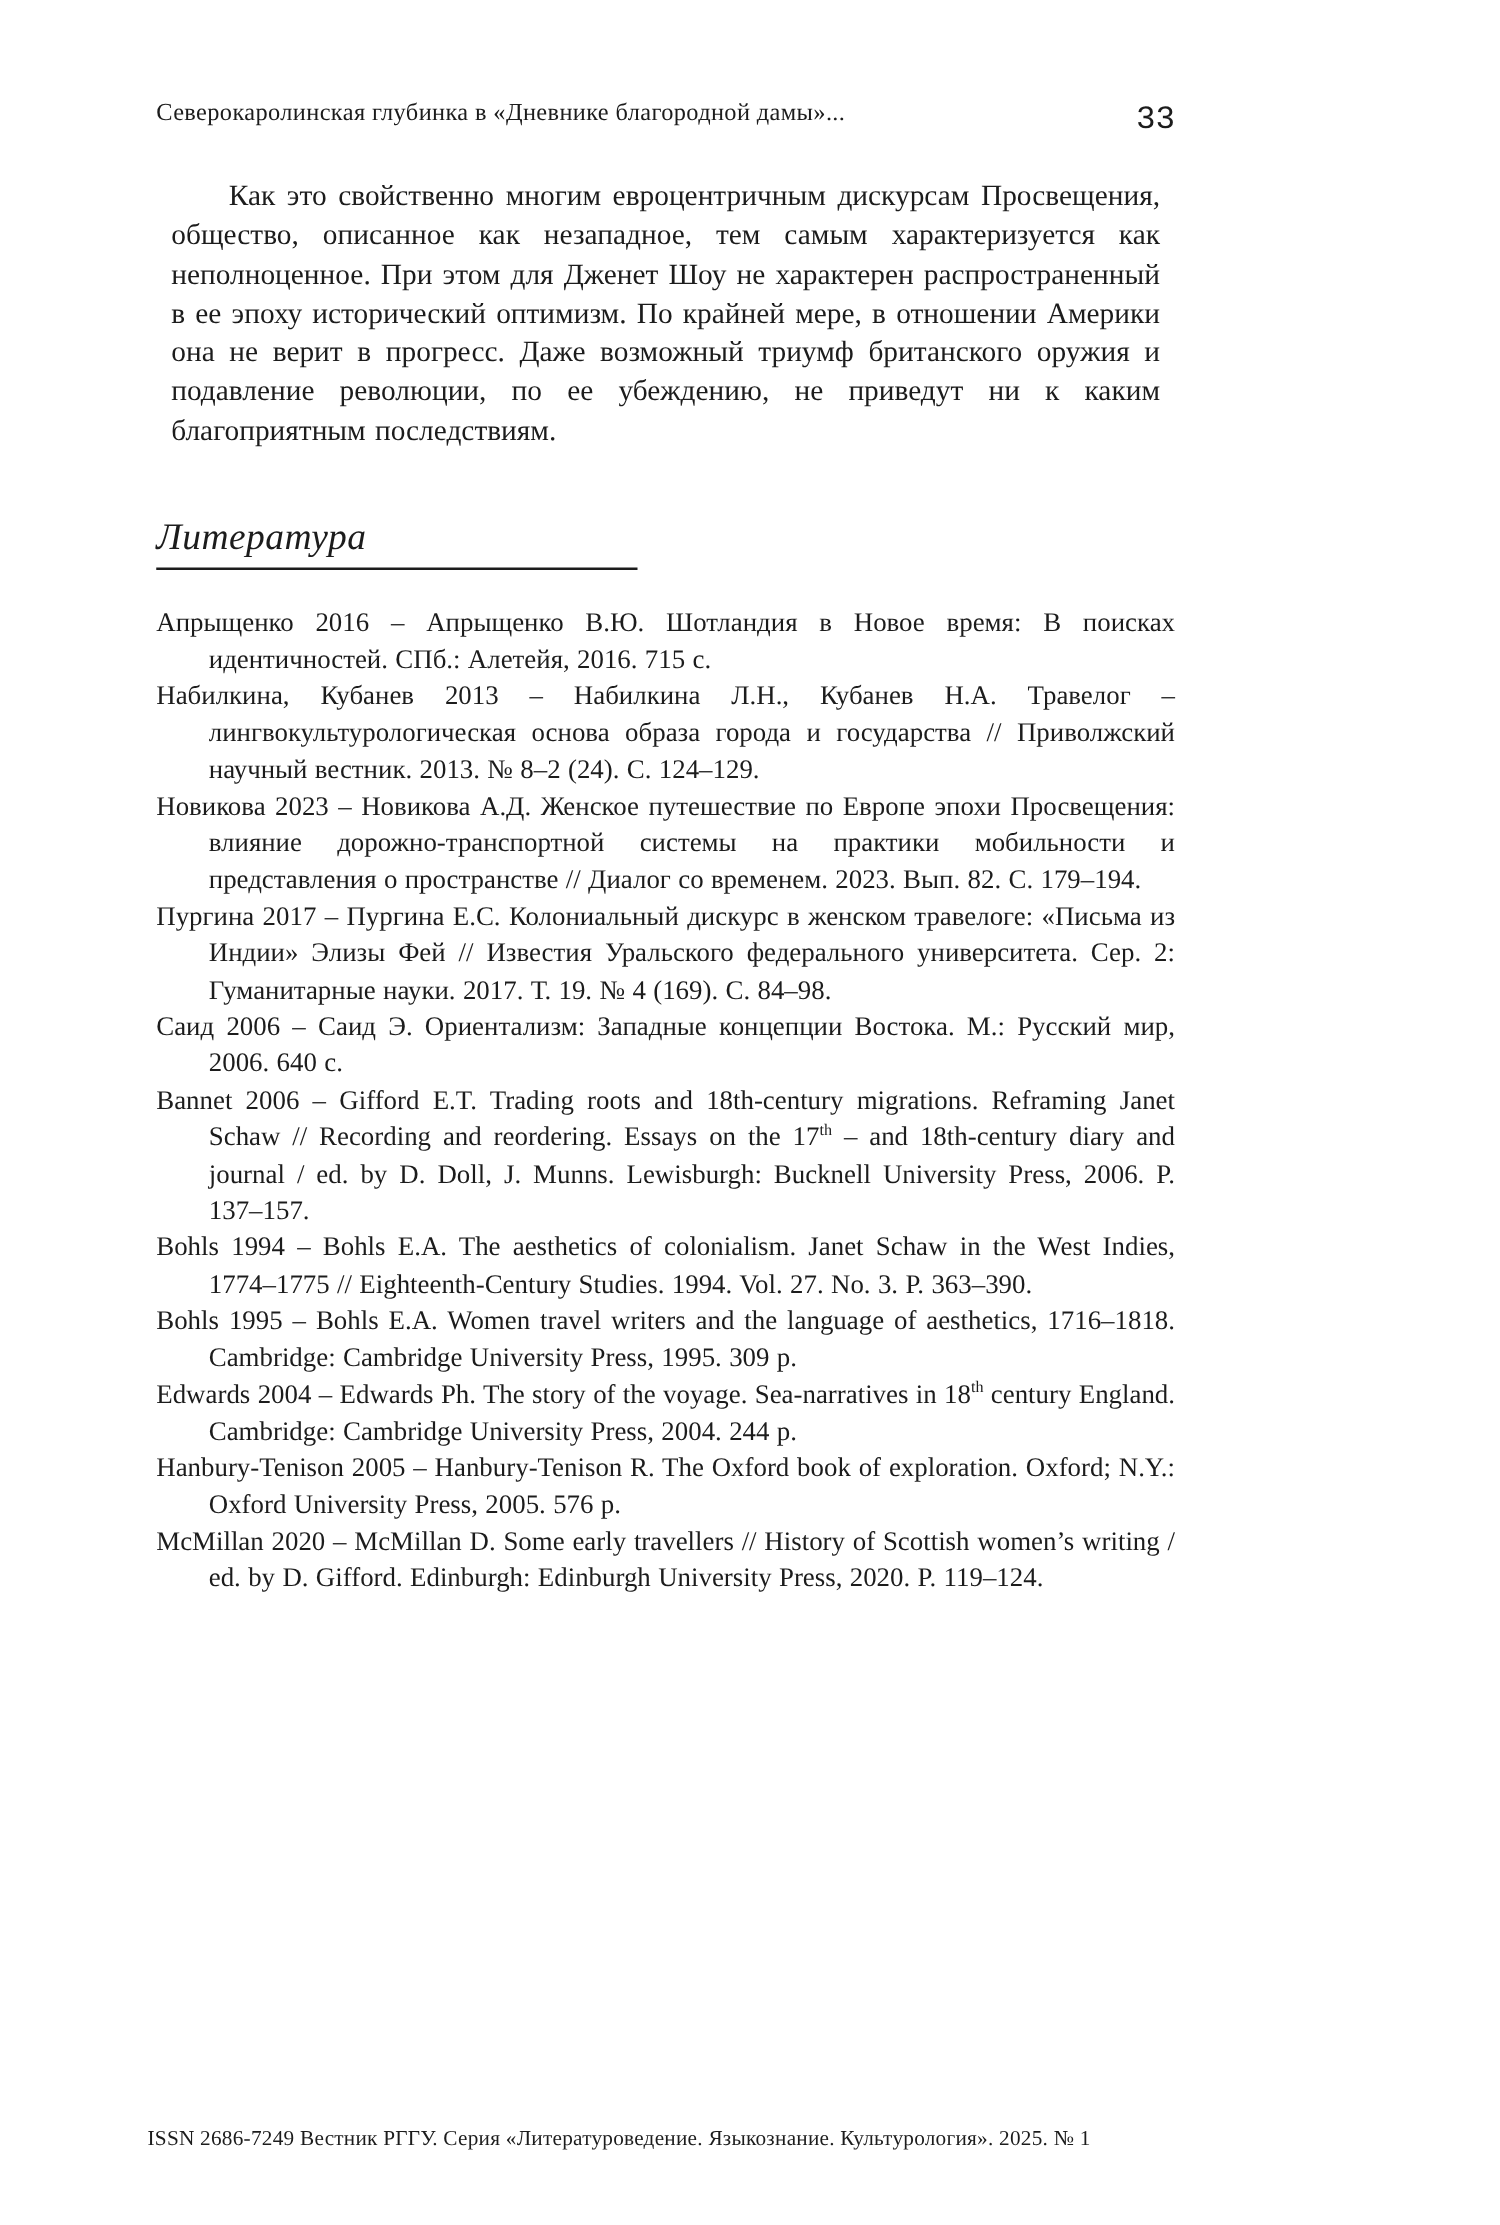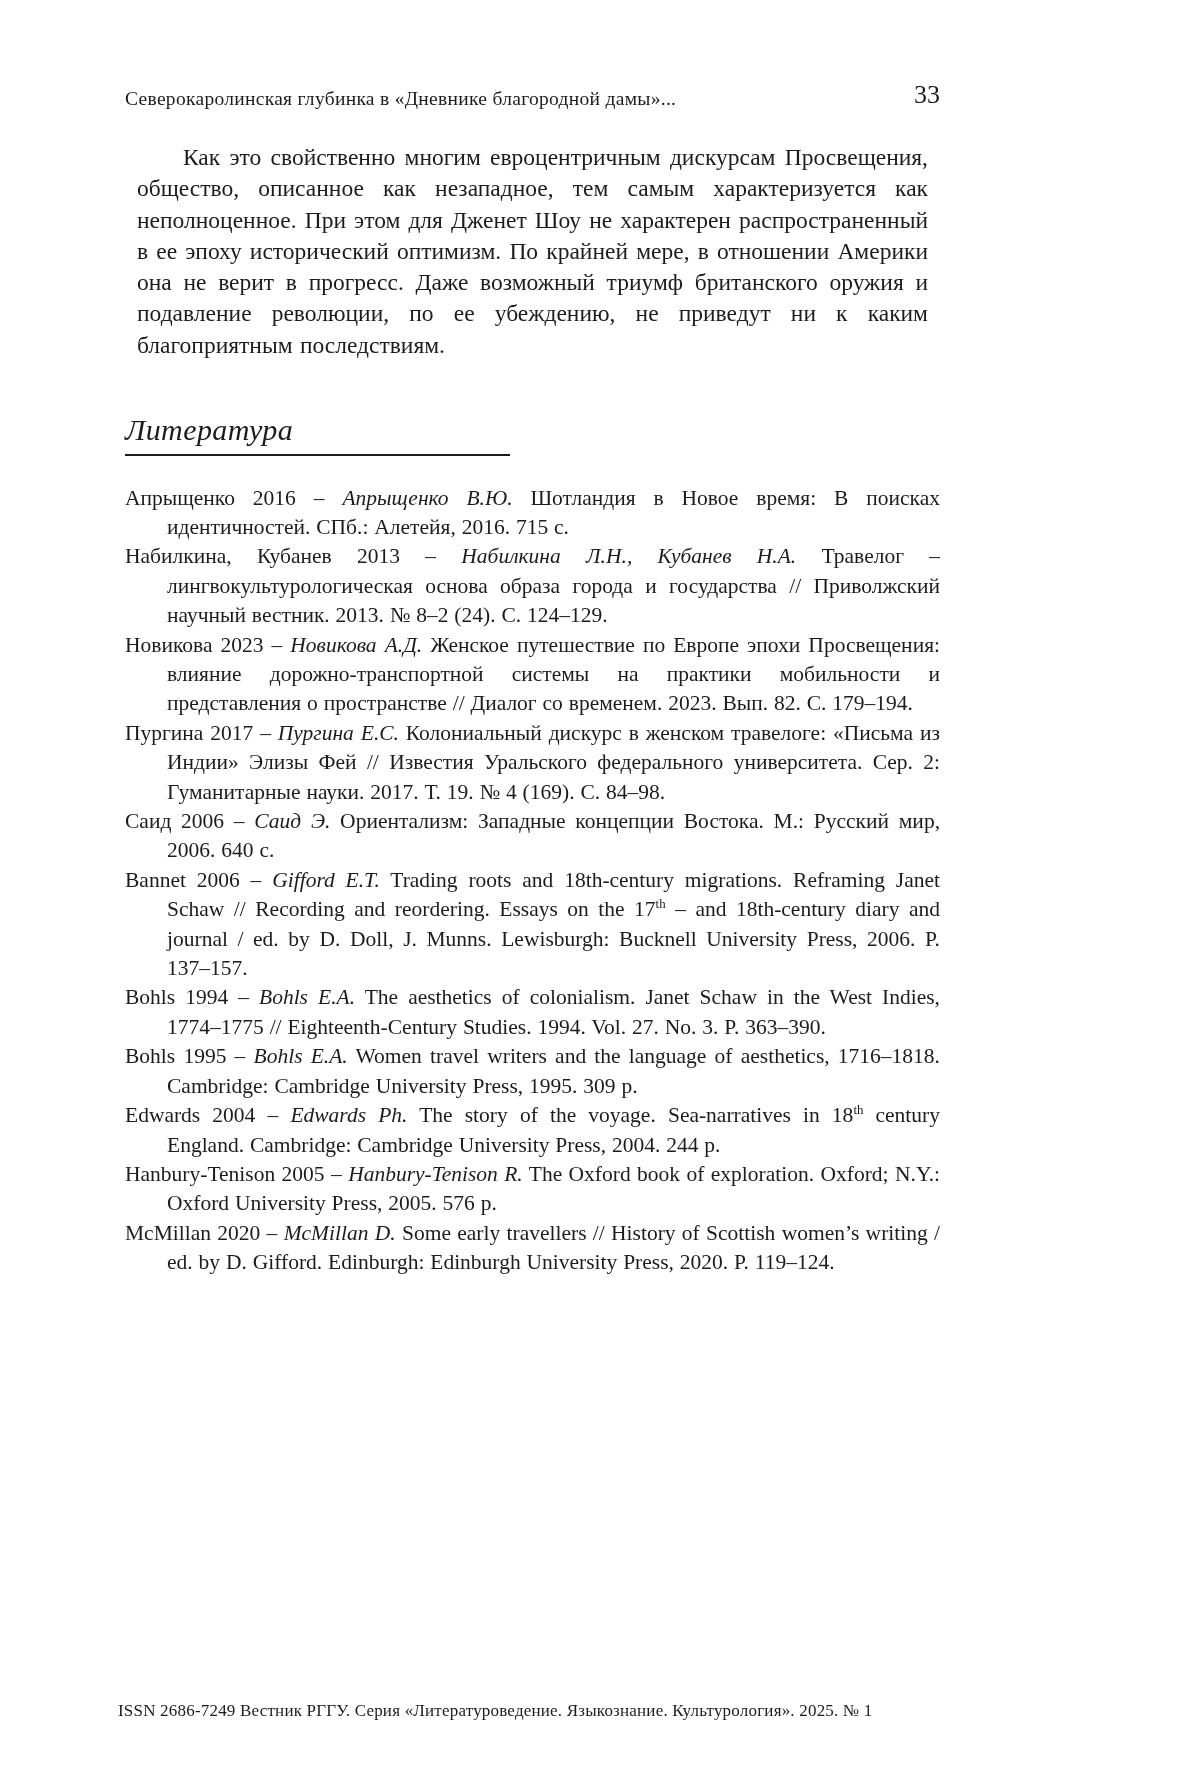--- a/index.html
+++ b/index.html
@@ -15,29 +15,30 @@
   }
   .content {
     position: absolute;
     left: 125px;
     top: 80px;
     width: 815px;
   }
   .running-head {
     display: flex;
     justify-content: space-between;
-    align-items: flex-end;
+    align-items: flex-start;
     margin-bottom: 32px;
   }
   .running-title {
     font-size: 19.5px;
     letter-spacing: 0.3px;
   }
   .page-number {
     font-size: 26px;
+    font-family: Liberation Mono, monospace;
   }
   .body-paragraph {
     margin: 12px;
     font-size: 23.5px;
     line-height: 31.3px;
     text-align: justify;
     text-indent: 46px;
     word-spacing: 1.5px;
   }
   .bib-heading {
@@ -58,21 +59,21 @@
     font-size: 21.5px;
     line-height: 29.4px;
     text-align: justify;
   }
   .reference {
     margin: 0;
     padding-left: 42px;
     text-indent: -42px;
     word-spacing: 0.5px;
   }
-  .italic { font-style: italic; }
+  .italic { }
   sup { font-size: 0.6em; line-height: 0; }
   .page-footer {
     position: absolute;
     left: 118px;
     top: 1701px;
     width: 964px;
     font-size: 17px;
     letter-spacing: 0.2px;
     white-space: nowrap;
   }

